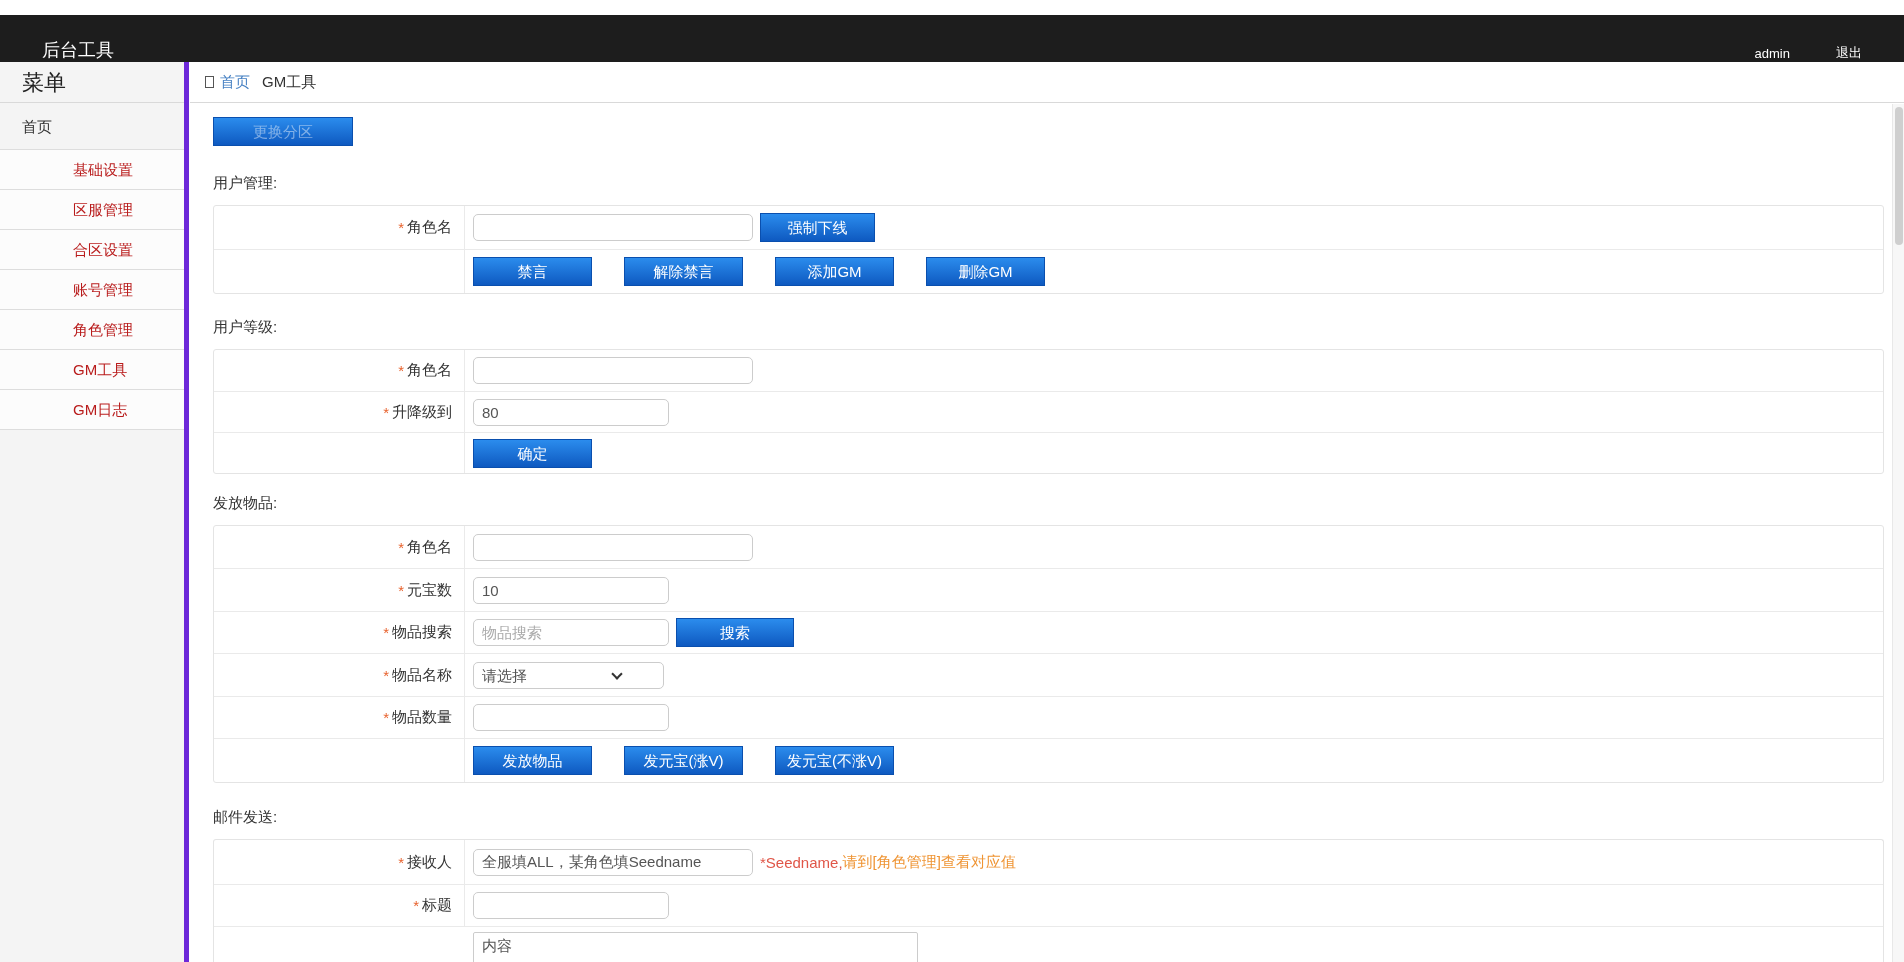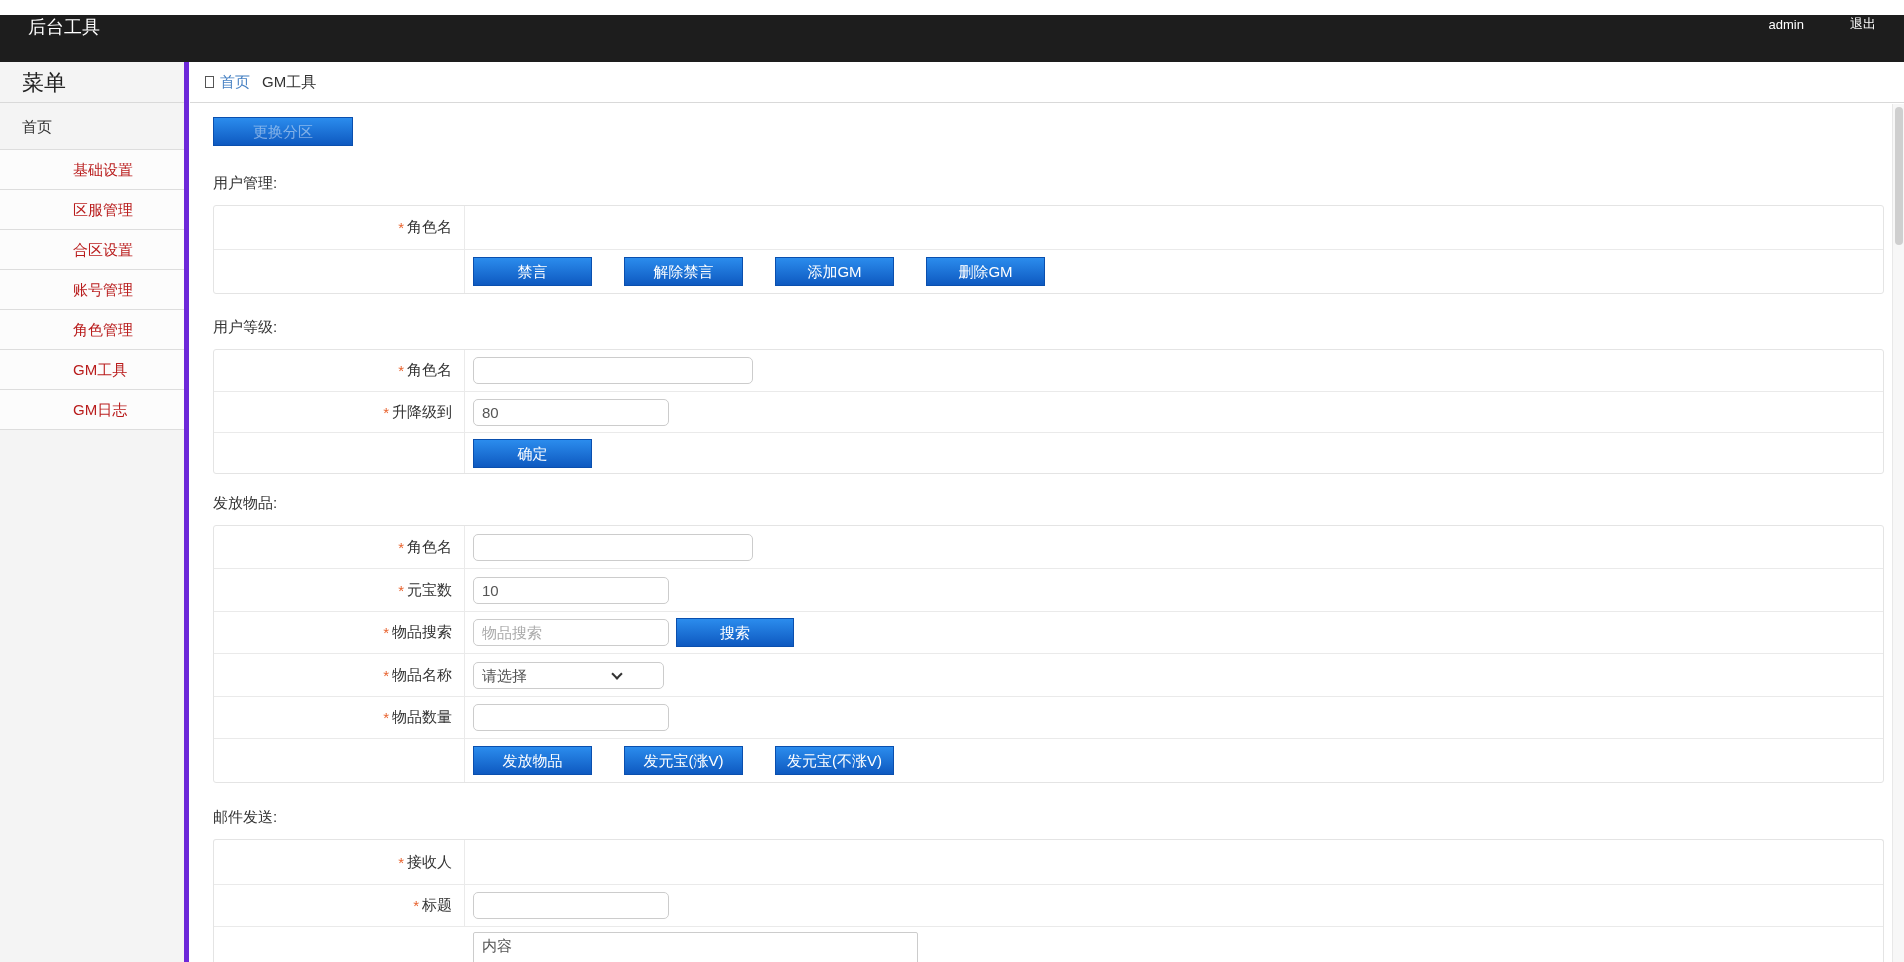--- a/index.html
+++ b/index.html
@@ -2,21 +2,21 @@
 <html><head>
 <meta charset="utf-8">
 <style>
   * { margin:0; padding:0; box-sizing:border-box; }
   html,body { width:1904px; height:962px; overflow:hidden; background:#fff;
     font-family:"Liberation Sans","DejaVu Sans",sans-serif; }
   body { position:relative; }
 
   
   .topbar { position:absolute; left:0; top:15px; width:1904px; height:47px;
-    background:#1d1d1d; display:flex; align-items:flex-start; padding:0 28px; }
+    background:#1d1d1d; display:flex; align-items:flex-end; padding:0 42px; }
   .topbar-title { color:#fff; font-size:18px; }
   .topbar-right { margin-left:auto; display:flex; align-items:center; gap:46px; }
   .topbar-right span { color:#fff; font-size:13px; cursor:pointer; }
 
   
   .sidebar { position:absolute; left:0; top:62px; width:189px; height:900px;
     background:#f4f4f4; border-right:5px solid #6d28d9; }
   .menu-title { height:41px; line-height:41px; padding-left:22px; font-size:22px;
     color:#222; border-bottom:1px solid #d9d9d9; background:#f4f4f4; }
   .side-item-home { height:47px; line-height:47px; padding-left:22px; font-size:15px;
@@ -117,20 +117,24 @@
 
 <div class="btn btn-faded">更换分区</div>
 
 <div class="sec-title" style="top:174px;">用户管理:</div>
 <div class="tbl" style="top:205px;">
   <div class="trow" style="height:43px;">
     <div class="tlabel">
       <span class="req">*</span>
       <span>角色名</span>
     </div>
+    <div class="tfield">
+      <input class="inp inp-wide" style="">
+      <div class="btn btn-force">强制下线</div>
+    </div>
   </div>
   <div class="trow" style="height:44px;">
     <div class="tlabel"></div>
     <div class="tfield gap16">
       <div class="btn btn-w">禁言</div>
       <div class="btn btn-w">解除禁言</div>
       <div class="btn btn-w">添加GM</div>
       <div class="btn btn-w">删除GM</div>
     </div>
   </div>
@@ -227,20 +231,25 @@
   </div>
 </div>
 
 <div class="sec-title" style="top:808px;">邮件发送:</div>
 <div class="tbl" style="top:839px; height:124px; overflow:hidden; border-bottom:none; border-radius:3px 3px 0 0;">
   <div class="trow" style="height:44px;">
     <div class="tlabel">
       <span class="req">*</span>
       <span>接收人</span>
     </div>
+    <div class="tfield">
+      <input class="inp inp-wide" value="全服填ALL，某角色填Seedname" style="">
+      <span class="hint hint-red">*Seedname,</span>
+      <span class="hint hint-orange" style="margin-left:0;">请到[角色管理]查看对应值</span>
+    </div>
   </div>
   <div class="trow" style="height:42px;">
     <div class="tlabel">
       <span class="req">*</span>
       <span>标题</span>
     </div>
     <div class="tfield">
       <input class="inp inp-narrow" style="">
     </div>
   </div>

